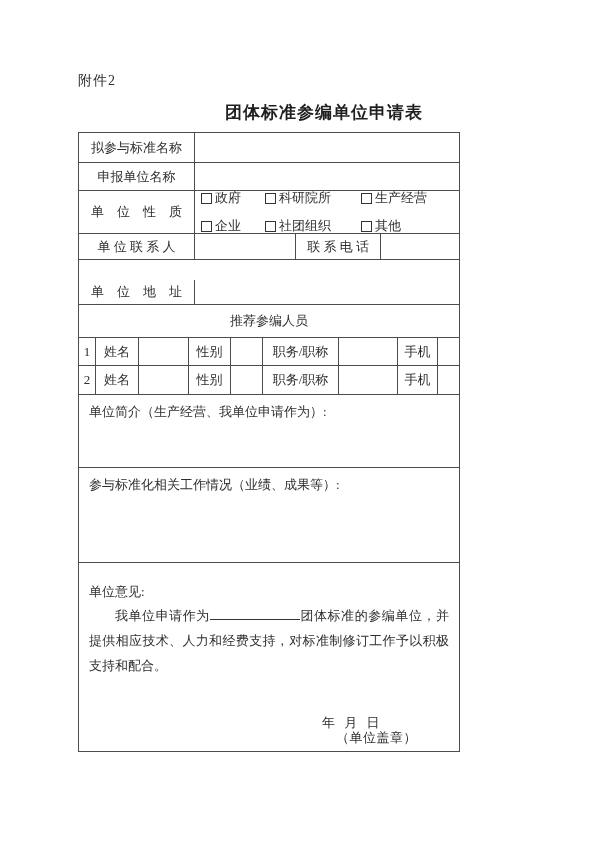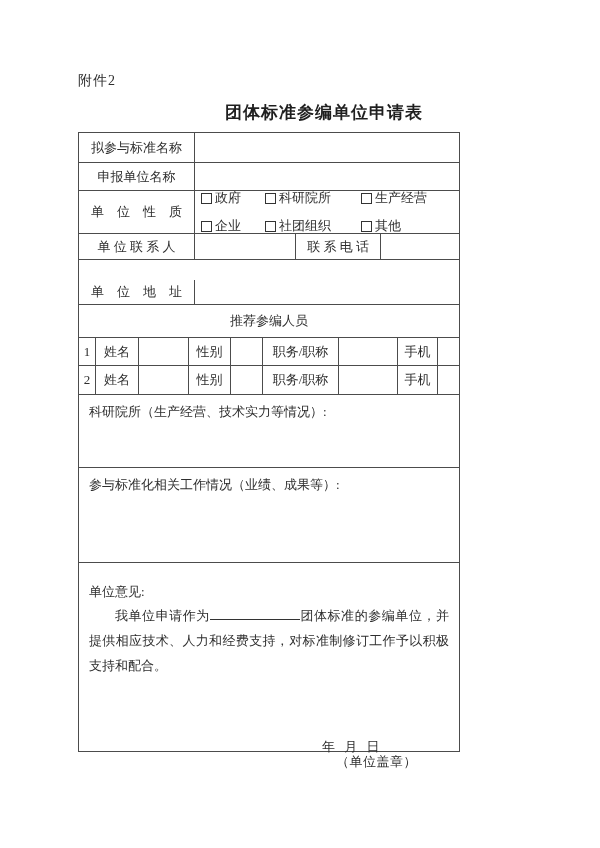--- a/index.html
+++ b/index.html
@@ -97,21 +97,21 @@
     line-height:25px;
     font-size:13px;
     text-align:justify;
   }
   .fill-line{
     display:inline-block;width:90px;height:13px;
     border-bottom:1px solid #333;
     vertical-align:baseline;
   }
   .date-block{
-    position:absolute;left:243px;top:176px;
+    position:absolute;left:243px;top:152px;
     line-height:15px;white-space:nowrap;
   }
   .date-line{letter-spacing:3px;}
   .seal-line{margin-left:14px;letter-spacing:0.5px;}
 </style>
 </head>
 <body>
 
 <div class="attachment">附件2</div>
 <div class="doc-title">团体标准参编单位申请表</div>
@@ -195,21 +195,21 @@
     <div class="cell w-sex-l">性别</div>
     <div class="cell w-sex-v blank"></div>
     <div class="cell w-title-l">职务/职称</div>
     <div class="cell w-title-v blank"></div>
     <div class="cell w-mob-l">手机</div>
     <div class="cell grow blank"></div>
   </div>
 
   <div class="row r-profile">
     <div class="cell grow section-cell">
-      <span>科研院所（生产经营、技术实力等情况）:</span>
+      <span>单位简介（生产经营、我单位申请作为）:</span>
     </div>
   </div>
 
   <div class="row r-work">
     <div class="cell grow section-cell">
       <span>参与标准化相关工作情况（业绩、成果等）:</span>
     </div>
   </div>
 
   <div class="row r-opinion">

